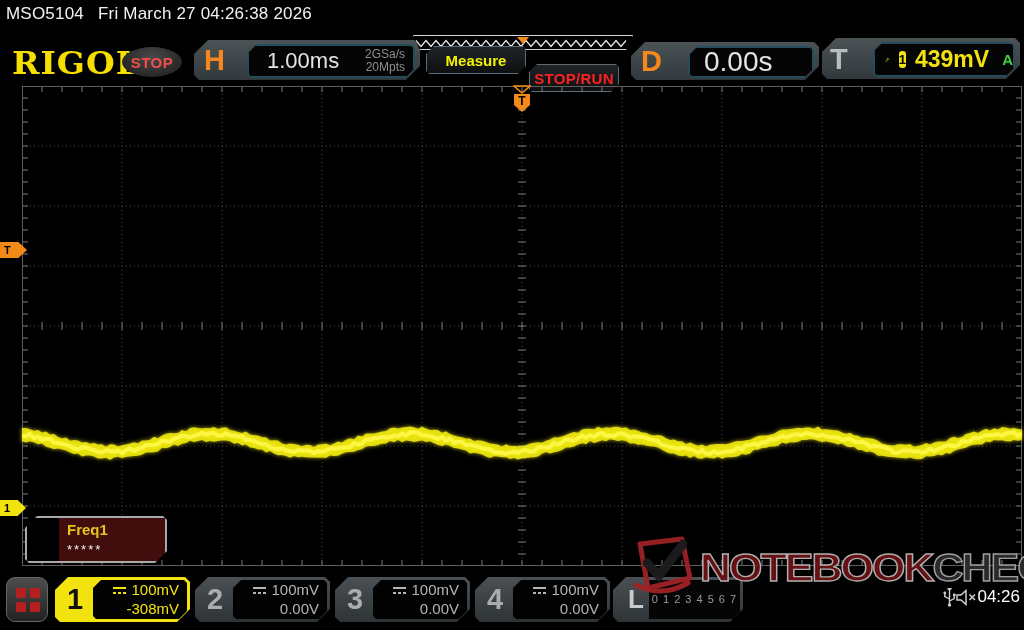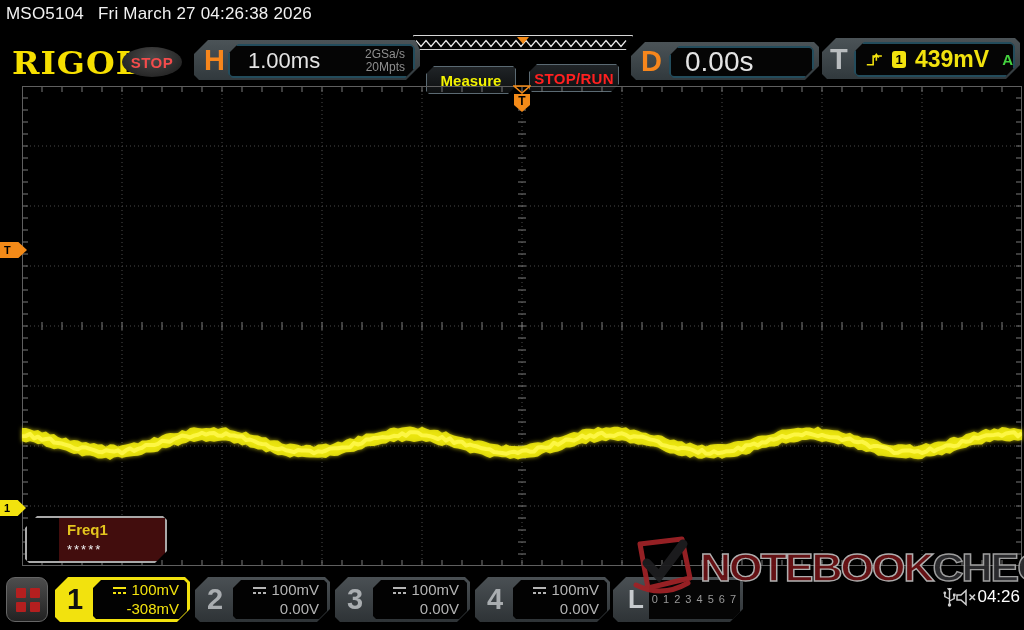--- a/index.html
+++ b/index.html
@@ -13,31 +13,31 @@
         font-weight:bold;font-size:33px;letter-spacing:1px;transform:scaleY(.95);}
   #runstate{position:absolute;left:122px;top:47px;width:60px;height:30px;border-radius:50%;
             background:radial-gradient(ellipse at 50% 35%,#4a4a4a,#252525 75%);
             display:flex;align-items:center;justify-content:center;
             color:#f34c4c;font-weight:bold;font-size:15px;letter-spacing:.5px;}
   .hgroup{position:absolute;background:linear-gradient(#4b5357,#31393d);
           clip-path:polygon(14px 0,calc(100% - 5px) 0,100% 5px,100% calc(100% - 14px),calc(100% - 14px) 100%,5px 100%,0 calc(100% - 5px),0 14px);}
   .hgroup .glabel{position:absolute;top:50%;transform:translateY(-50%);font-weight:bold;font-size:29px;}
   .inbox{position:absolute;top:4px;bottom:2px;right:5px;background:#050505;border:2px solid #234c5c;border-radius:5px;
          clip-path:polygon(10px 0,calc(100% - 4px) 0,100% 4px,100% calc(100% - 10px),calc(100% - 10px) 100%,4px 100%,0 calc(100% - 4px),0 10px);
-         display:flex;align-items:center;}
+         display:flex;align-items:center;margin-left:19px;}
   #hGroup{left:194px;top:40px;width:226px;height:40px;}
   #hGroup .glabel{left:10px;color:#f7861c;}
   #hGroup .inbox{left:34px;}
   #tbval{color:#e4e4e4;font-size:22px;margin-left:18px;flex:0 0 auto;}
   #srmem{margin-left:auto;margin-right:8px;text-align:right;color:#8f8f8f;font-size:12px;line-height:1.1;}
   .chambtn{position:absolute;height:28px;background:linear-gradient(#202427,#0d0f10);border:1px solid #5b6a73;
            box-shadow:0 0 0 2px #16191b;display:flex;align-items:center;justify-content:center;
            clip-path:polygon(8px 0,calc(100% - 3px) 0,100% 3px,100% calc(100% - 8px),calc(100% - 8px) 100%,3px 100%,0 calc(100% - 3px),0 8px);
            font-weight:bold;font-size:15px;cursor:pointer;}
-  #measureBtn{left:426px;top:66px;width:90px;color:#f3f300;}
+  #measureBtn{left:426px;top:46px;width:100px;color:#f3f300;}
   #stoprunBtn{left:529px;top:64px;width:90px;color:#ff2020;letter-spacing:.3px;}
   #dGroup{left:631px;top:42px;width:188px;height:38px;}
   #dGroup .glabel{left:10px;color:#f7861c;}
   #dGroup .inbox{left:38px;}
   #dval{color:#e4e4e4;font-size:28px;margin-left:14px;}
   #tGroup{left:822px;top:38px;width:198px;height:41px;}
   #tGroup .glabel{left:8px;color:#b9bdbf;}
   #tGroup .inbox{left:32px;gap:9px;padding-left:10px;}
   #trigbadge{width:17px;height:17px;background:#f2e20e;border-radius:3px;color:#000;font-weight:bold;font-size:13px;
              display:flex;align-items:center;justify-content:center;}

